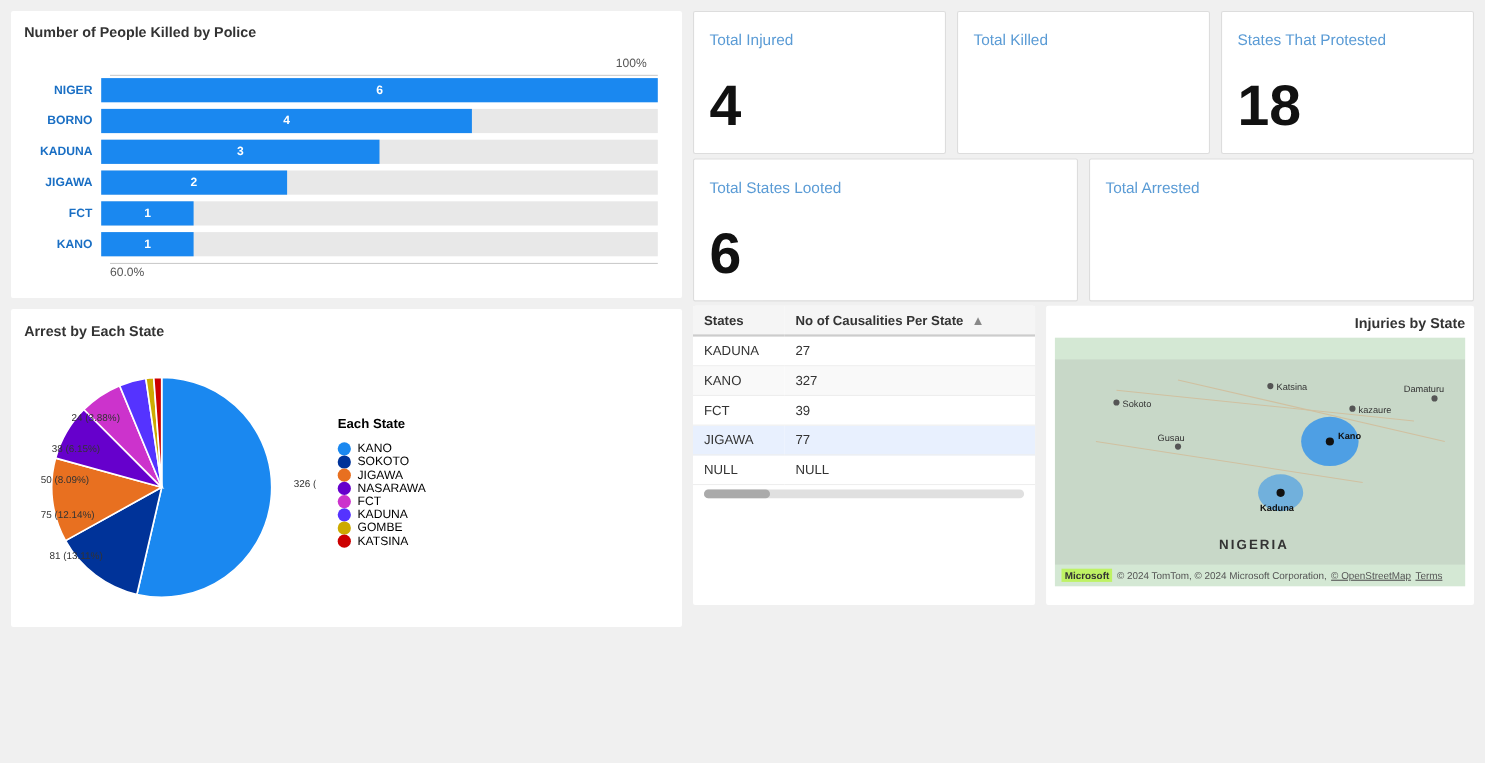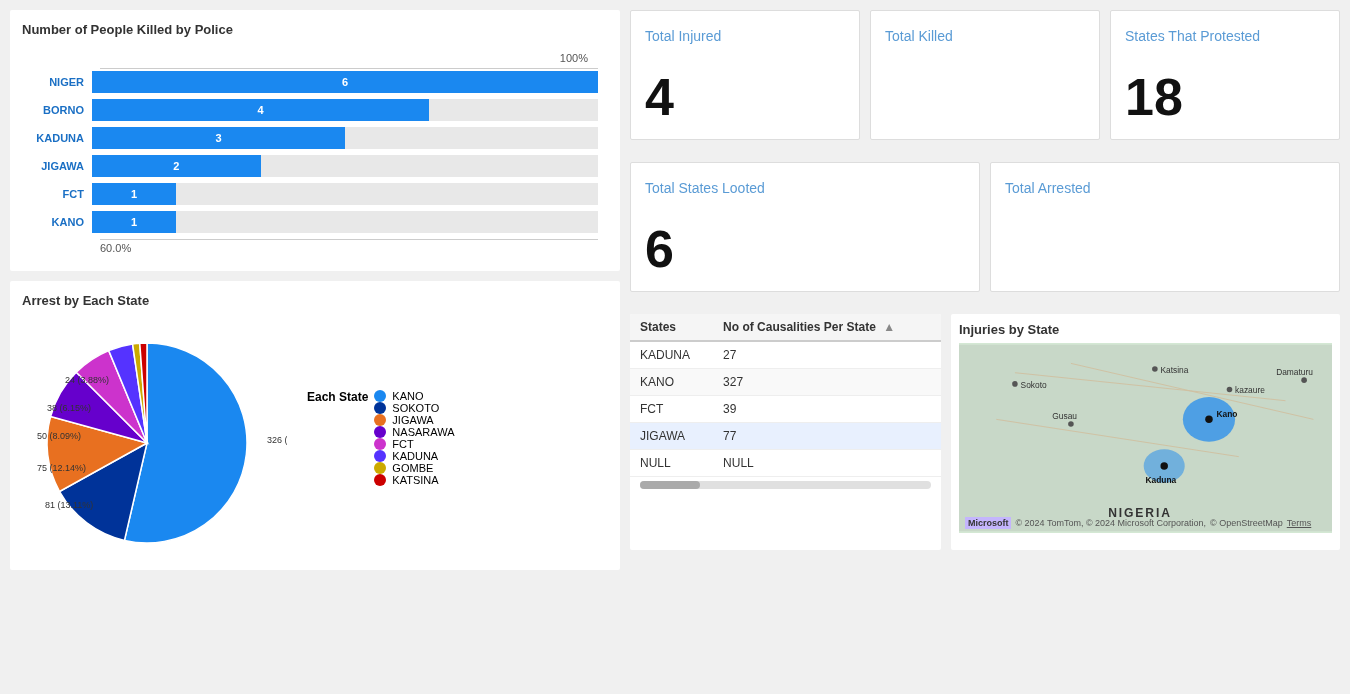--- a/index.html
+++ b/index.html
@@ -35,21 +35,21 @@
     .left-panel {
       width: 610px;
       display: flex;
       flex-direction: column;
       gap: 10px;
     }
     .right-panel {
       flex: 1;
       display: flex;
       flex-direction: column;
-      gap: 22px;
+      gap: 4px;
     }
     .card {
       background: white;
       border-radius: 2px;
       padding: 12px;
     }
     .chart-title {
       font-size: 13px;
       font-weight: 600;
       color: #333;
@@ -121,21 +121,21 @@
       position: relative;
       width: 260px;
       height: 230px;
     }
     .pie-svg {
       width: 260px;
       height: 230px;
     }
     .pie-legend {
       display: flex;
-      flex-direction: row;
+      flex-direction: column;
       gap: 6px;
     }
     .legend-title {
       font-size: 12px;
       font-weight: 700;
       margin-bottom: 4px;
     }
     .legend-item {
       display: flex;
       align-items: center;
@@ -241,20 +241,21 @@
       border-radius: 4px;
     }
 
     .map-card {
       flex: 1.2;
       background: white;
       border-radius: 2px;
       padding: 8px;
       position: relative;
       overflow: hidden;
+      text-align: right;
     }
     .map-title {
       font-size: 13px;
       font-weight: 600;
       color: #333;
       margin-bottom: 6px;
     }
     .map-area {
       width: 100%;
       height: calc(100% - 30px);
@@ -266,21 +267,21 @@
       position: absolute;
       bottom: 4px;
       left: 6px;
       font-size: 9px;
       color: #555;
       display: flex;
       align-items: center;
       gap: 4px;
     }
     .map-footer-brand {
-      background: #c4b5fd;
+      background: #bef264;
       color: #333;
       font-size: 9px;
       padding: 1px 3px;
       font-weight: bold;
     }
   </style>
 </head>
 <body>
 
 <div class="page-container">
@@ -509,21 +510,21 @@
               <circle cx="268" cy="80" r="4" fill="#111"></circle>
               <text x="276" y="78" font-size="9" fill="#111" font-weight="bold">Kano</text>
               <circle cx="220" cy="130" r="4" fill="#111"></circle>
               <text x="200" y="148" font-size="9" fill="#111" font-weight="bold">Kaduna</text>
 
               <text x="160" y="185" font-size="13" font-weight="bold" fill="#333" letter-spacing="2">NIGERIA</text>
             </svg>
             <div class="map-footer">
               <span class="map-footer-brand">Microsoft</span>
               <span>© 2024 TomTom, © 2024 Microsoft Corporation,</span>
-              <span style="cursor:pointer">© OpenStreetMap</span>
+              <span style="text-decoration:underline;cursor:pointer">© OpenStreetMap</span>
               <span style="text-decoration:underline;cursor:pointer">Terms</span>
             </div>
           </div>
         </div>
 
       </div>
     </div>
   </div>
 </div>
 

